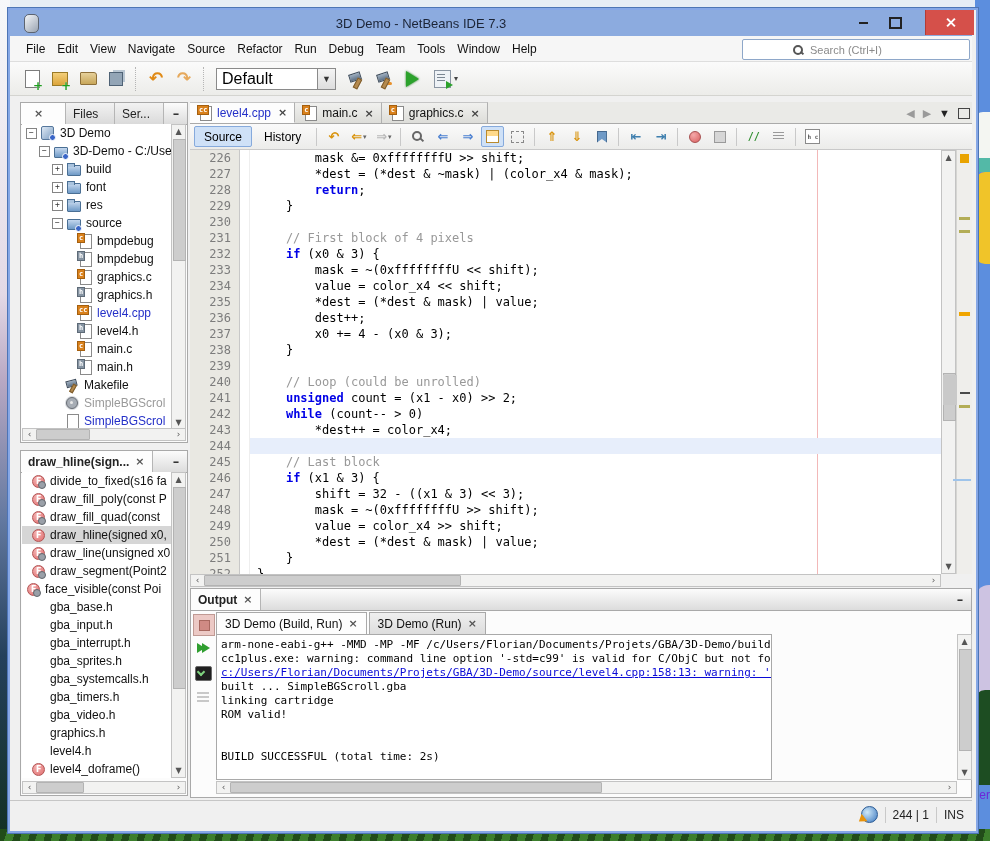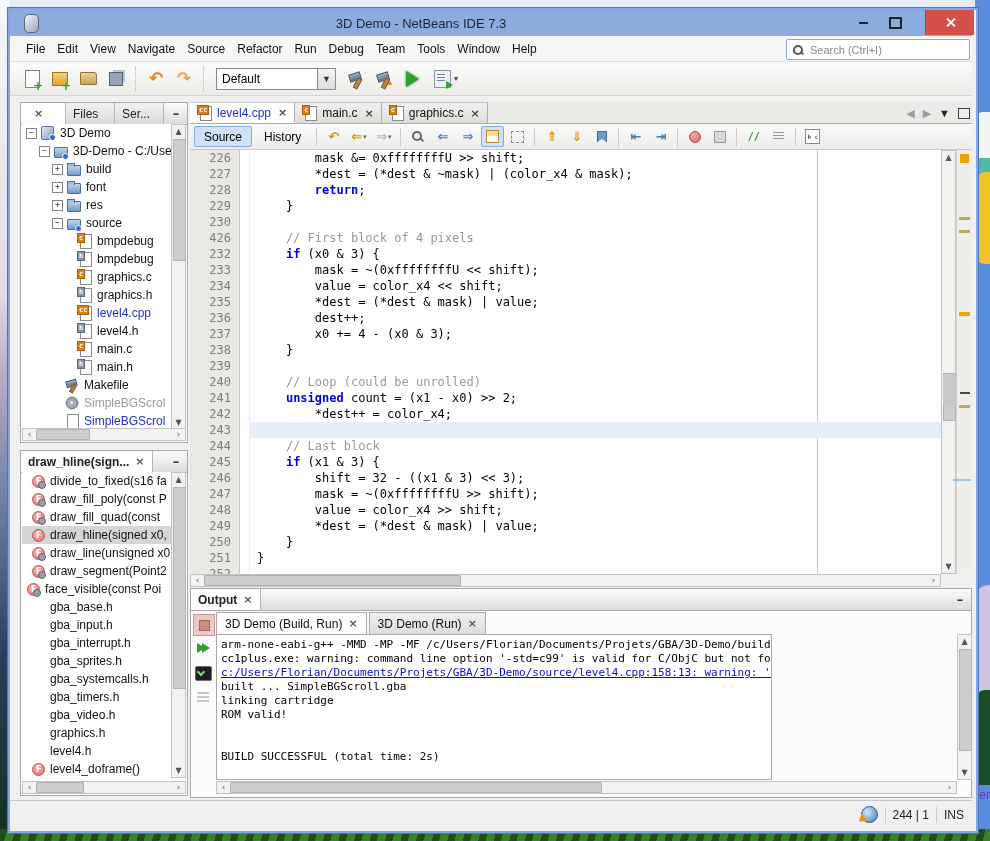--- a/index.html
+++ b/index.html
@@ -47,21 +47,21 @@
   .tbtn{width:26px;height:26px;display:flex;align-items:center;justify-content:center;position:relative;margin:0 1px;}
   .tsep{width:1px;height:24px;border-left:1px dotted #b5b5b5;margin:0 5px;}
   .sh-page{position:relative;width:13px;height:16px;background:#fff;border:1px solid #7d7d7d;}
   .sh-plus{position:absolute;right:2px;bottom:1px;color:#1f9e1f;font:bold 12px/10px "DejaVu Sans",sans-serif;text-shadow:0 0 1px #fff;}
   .sh-box{width:14px;height:12px;background:linear-gradient(#f3cf7a,#dca43a);border:1px solid #9a7a26;}
   .sh-openfolder{width:15px;height:11px;background:linear-gradient(#e6d09a,#c8a75a);border:1px solid #8e703a;border-radius:1px 3px 1px 1px;}
   .sh-floppy{position:relative;width:12px;height:12px;background:#93a5b6;border:1px solid #4f6275;box-shadow:3px -3px 0 -1px #b9c6d2;}
   .arr-undo{color:#e08a16;font:bold 17px/17px "DejaVu Sans",sans-serif;}
   .arr-redo{color:#e6a95c;font:bold 17px/17px "DejaVu Sans",sans-serif;}
   .combo{width:118px;height:20px;background:#fff;border:1px solid #8a8a8a;margin:0 6px;display:flex;align-items:center;}
-  .combo .val{flex:1;font-size:12px;padding-left:5px;color:#000;}
+  .combo .val{flex:1;font-size:16px;padding-left:5px;color:#000;}
   .combo .dd{width:17px;height:100%;border-left:1px solid #8a8a8a;background:linear-gradient(#f4f4f4,#ddd);display:flex;align-items:center;justify-content:center;font-size:9px;color:#333;}
   .hammer{position:relative;width:18px;height:16px;}
   .hammer::before{content:"";position:absolute;left:2px;top:2px;width:10px;height:6px;background:linear-gradient(#9fb0c2,#5d6f83);border:1px solid #3c4a5a;transform:rotate(-18deg);}
   .hammer::after{content:"";position:absolute;left:8px;top:7px;width:3px;height:9px;background:#b58a4e;border:1px solid #7c5c2e;transform:rotate(28deg);}
   .sweep{position:absolute;right:1px;bottom:2px;width:9px;height:3px;background:#e8912b;border-radius:2px;}
   .runtri{width:0;height:0;border-left:13px solid #2ca22c;border-top:8px solid transparent;border-bottom:8px solid transparent;filter:drop-shadow(0 0 1px #1a7a1a);}
   .dbgbox{position:relative;width:15px;height:16px;background:#eef2f6;border:1px solid #8a95a2;}
   .dbgbox i{position:absolute;left:2px;width:8px;height:1px;background:#7a8692;}
   .dbgbox .l1{top:3px;} .dbgbox .l2{top:6px;} .dbgbox .l3{top:9px;}
   .dbgbox::after{content:"";position:absolute;right:-3px;bottom:-2px;width:0;height:0;border-left:7px solid #2ca22c;border-top:4px solid transparent;border-bottom:4px solid transparent;}
@@ -207,21 +207,21 @@
         <span class="mitem">Navigate</span>
         <span class="mitem">Source</span>
         <span class="mitem">Refactor</span>
         <span class="mitem">Run</span>
         <span class="mitem">Debug</span>
         <span class="mitem">Team</span>
         <span class="mitem">Tools</span>
         <span class="mitem">Window</span>
         <span class="mitem">Help</span>
       </div>
-    <div class="searchbox" style="top:29px;">
+    <div class="searchbox" style="top:29px;padding-left:44px;">
       <span class="mag"></span>
       <input placeholder="Search (Ctrl+I)" style="">
     </div>
 
     <div class="toolbar">
       <div class="tbtn">
           <span class="sh-page"></span>
           <span class="sh-plus">+</span>
         </div>
       <div class="tbtn">
@@ -599,21 +599,21 @@
           <span class="hsic">h c</span>
         </div>
     </div>
 
     <div class="gutter" id="gutter">
         <div class="gnum">226</div>
         <div class="gnum">227</div>
         <div class="gnum">228</div>
         <div class="gnum">229</div>
         <div class="gnum">230</div>
-        <div class="gnum">426</div>
+        <div class="gnum">231</div>
         <div class="gnum">232</div>
         <div class="gnum">233</div>
         <div class="gnum">234</div>
         <div class="gnum">235</div>
         <div class="gnum">236</div>
         <div class="gnum">237</div>
         <div class="gnum">238</div>
         <div class="gnum">239</div>
         <div class="gnum">240</div>
         <div class="gnum">241</div>
@@ -641,20 +641,21 @@
         <div class="crow">    <span class="kw">if</span> (x0 &amp; 3) {</div>
         <div class="crow">        mask = ~(0xffffffffU &lt;&lt; shift);</div>
         <div class="crow">        value = color_x4 &lt;&lt; shift;</div>
         <div class="crow">        *dest = (*dest &amp; mask) | value;</div>
         <div class="crow">        dest++;</div>
         <div class="crow">        x0 += 4 - (x0 &amp; 3);</div>
         <div class="crow">    }</div>
         <div class="crow">&nbsp;</div>
         <div class="crow"><span class="cm">    // Loop (could be unrolled)</span></div>
         <div class="crow">    <span class="kw">unsigned</span> count = (x1 - x0) &gt;&gt; 2;</div>
+        <div class="crow">    <span class="kw">while</span> (count-- &gt; 0)</div>
         <div class="crow">        *dest++ = color_x4;</div>
         <div class="crow caret">&nbsp;</div>
         <div class="crow"><span class="cm">    // Last block</span></div>
         <div class="crow">    <span class="kw">if</span> (x1 &amp; 3) {</div>
         <div class="crow">        shift = 32 - ((x1 &amp; 3) &lt;&lt; 3);</div>
         <div class="crow">        mask = ~(0xffffffffU &gt;&gt; shift);</div>
         <div class="crow">        value = color_x4 &gt;&gt; shift;</div>
         <div class="crow">        *dest = (*dest &amp; mask) | value;</div>
         <div class="crow">    }</div>
         <div class="crow">}</div>

